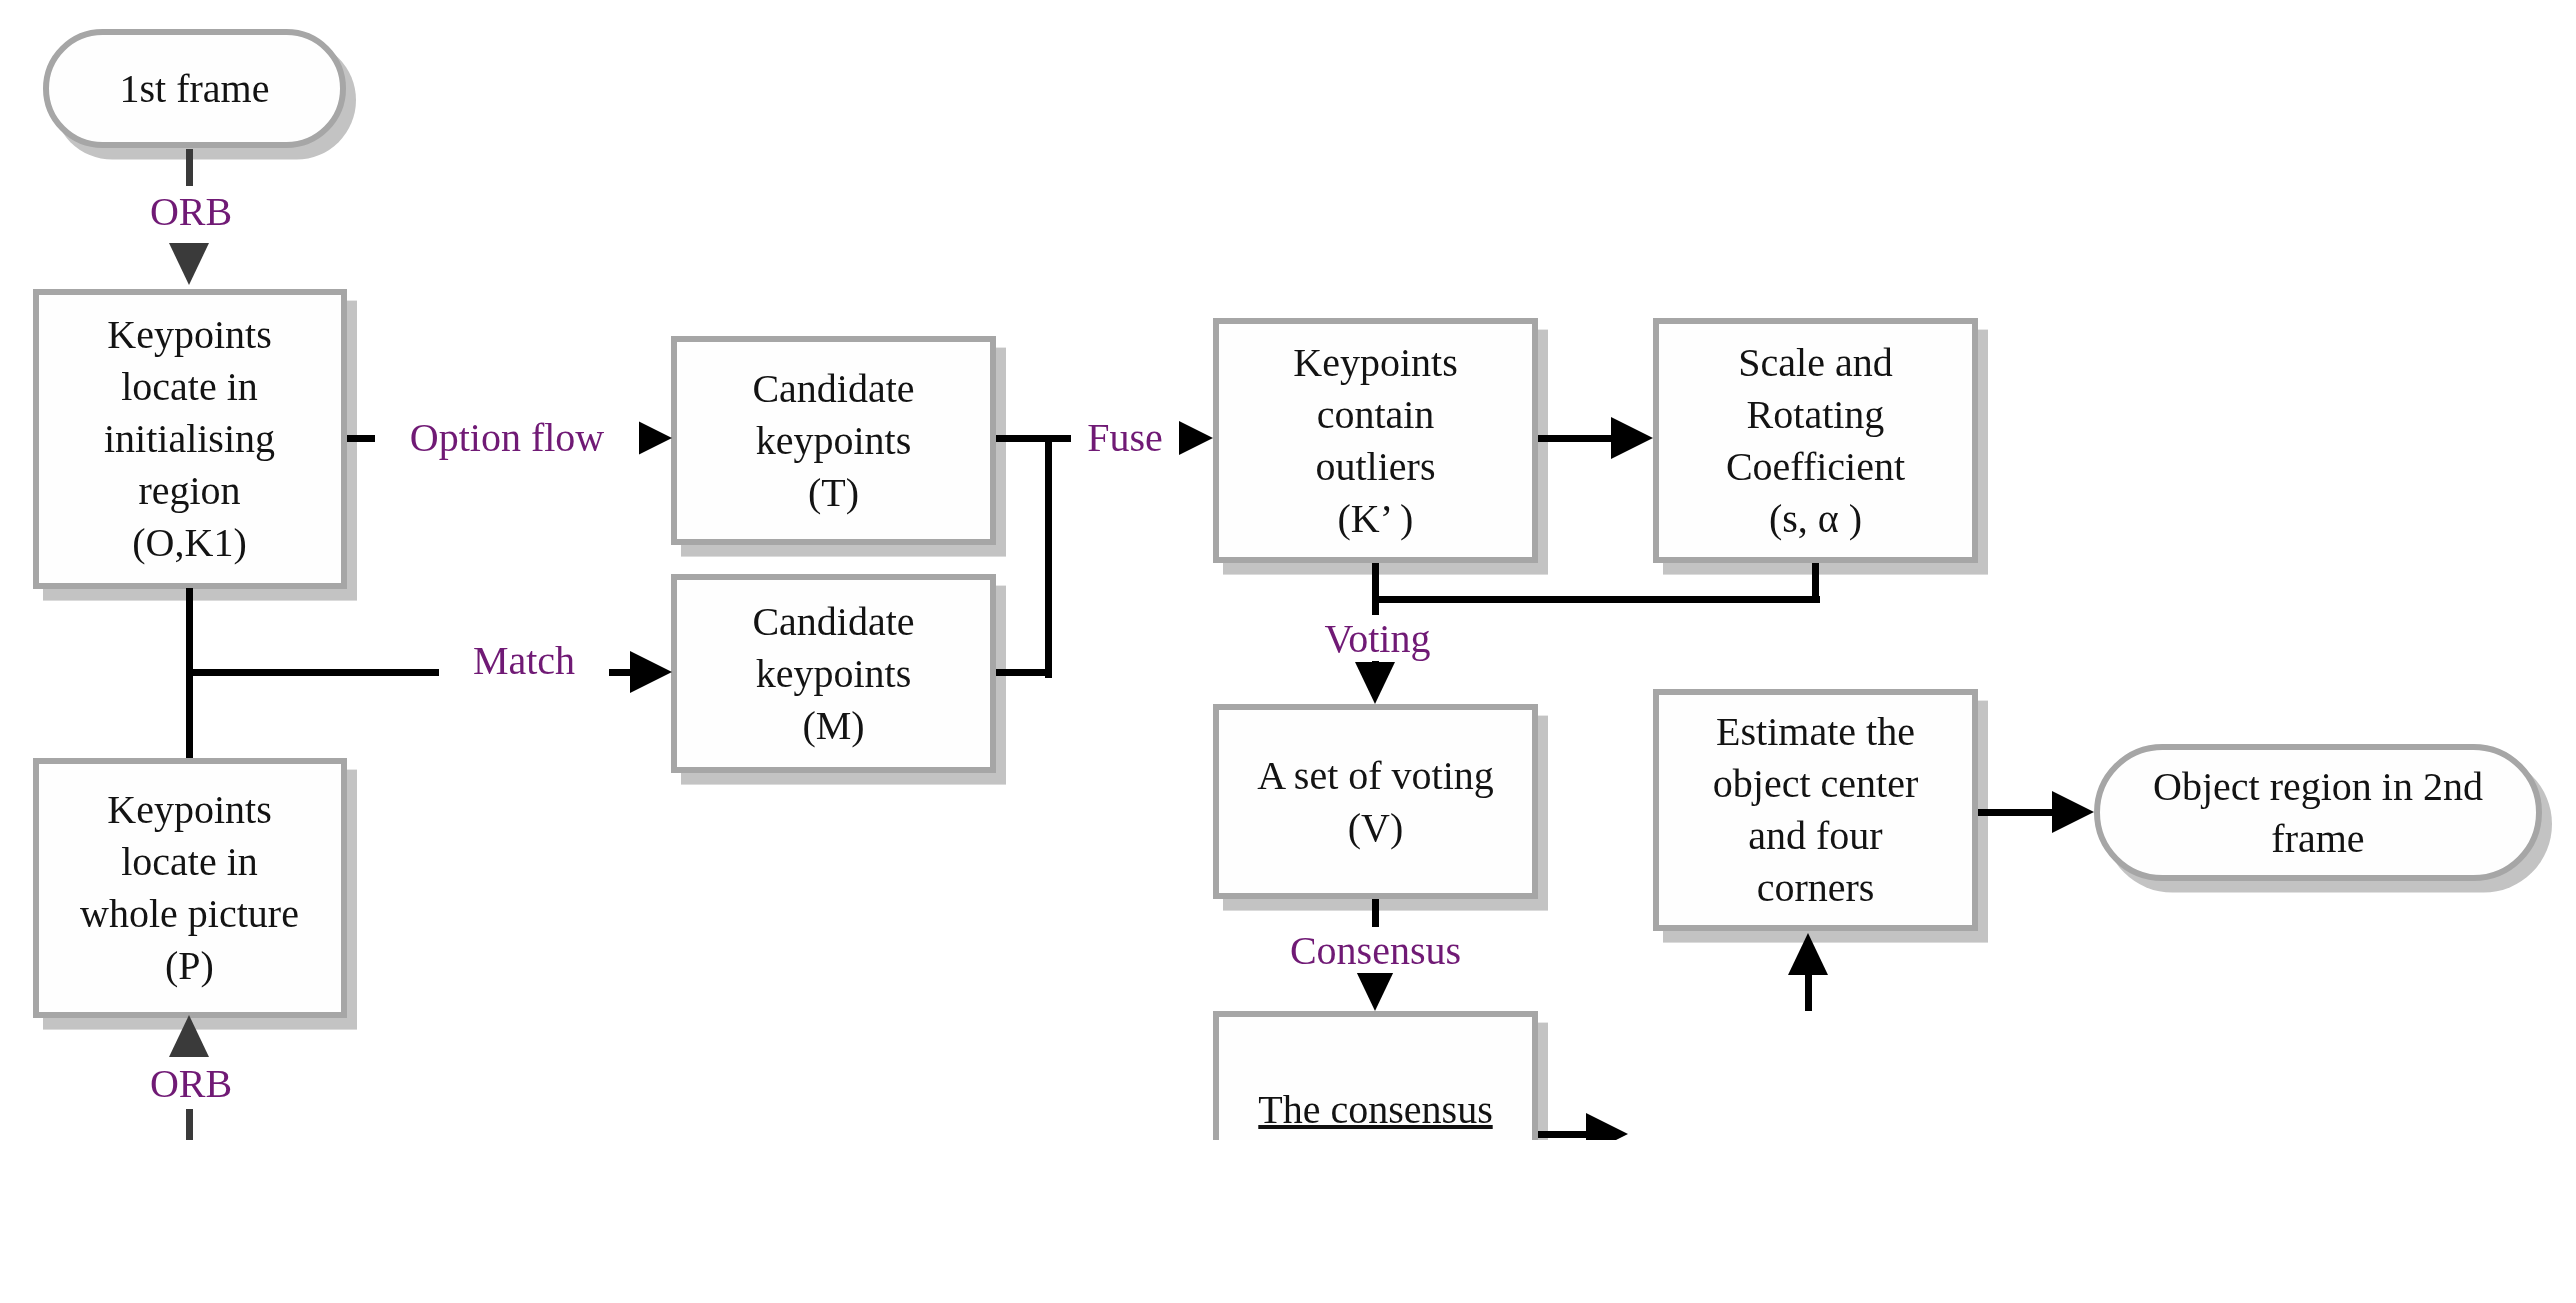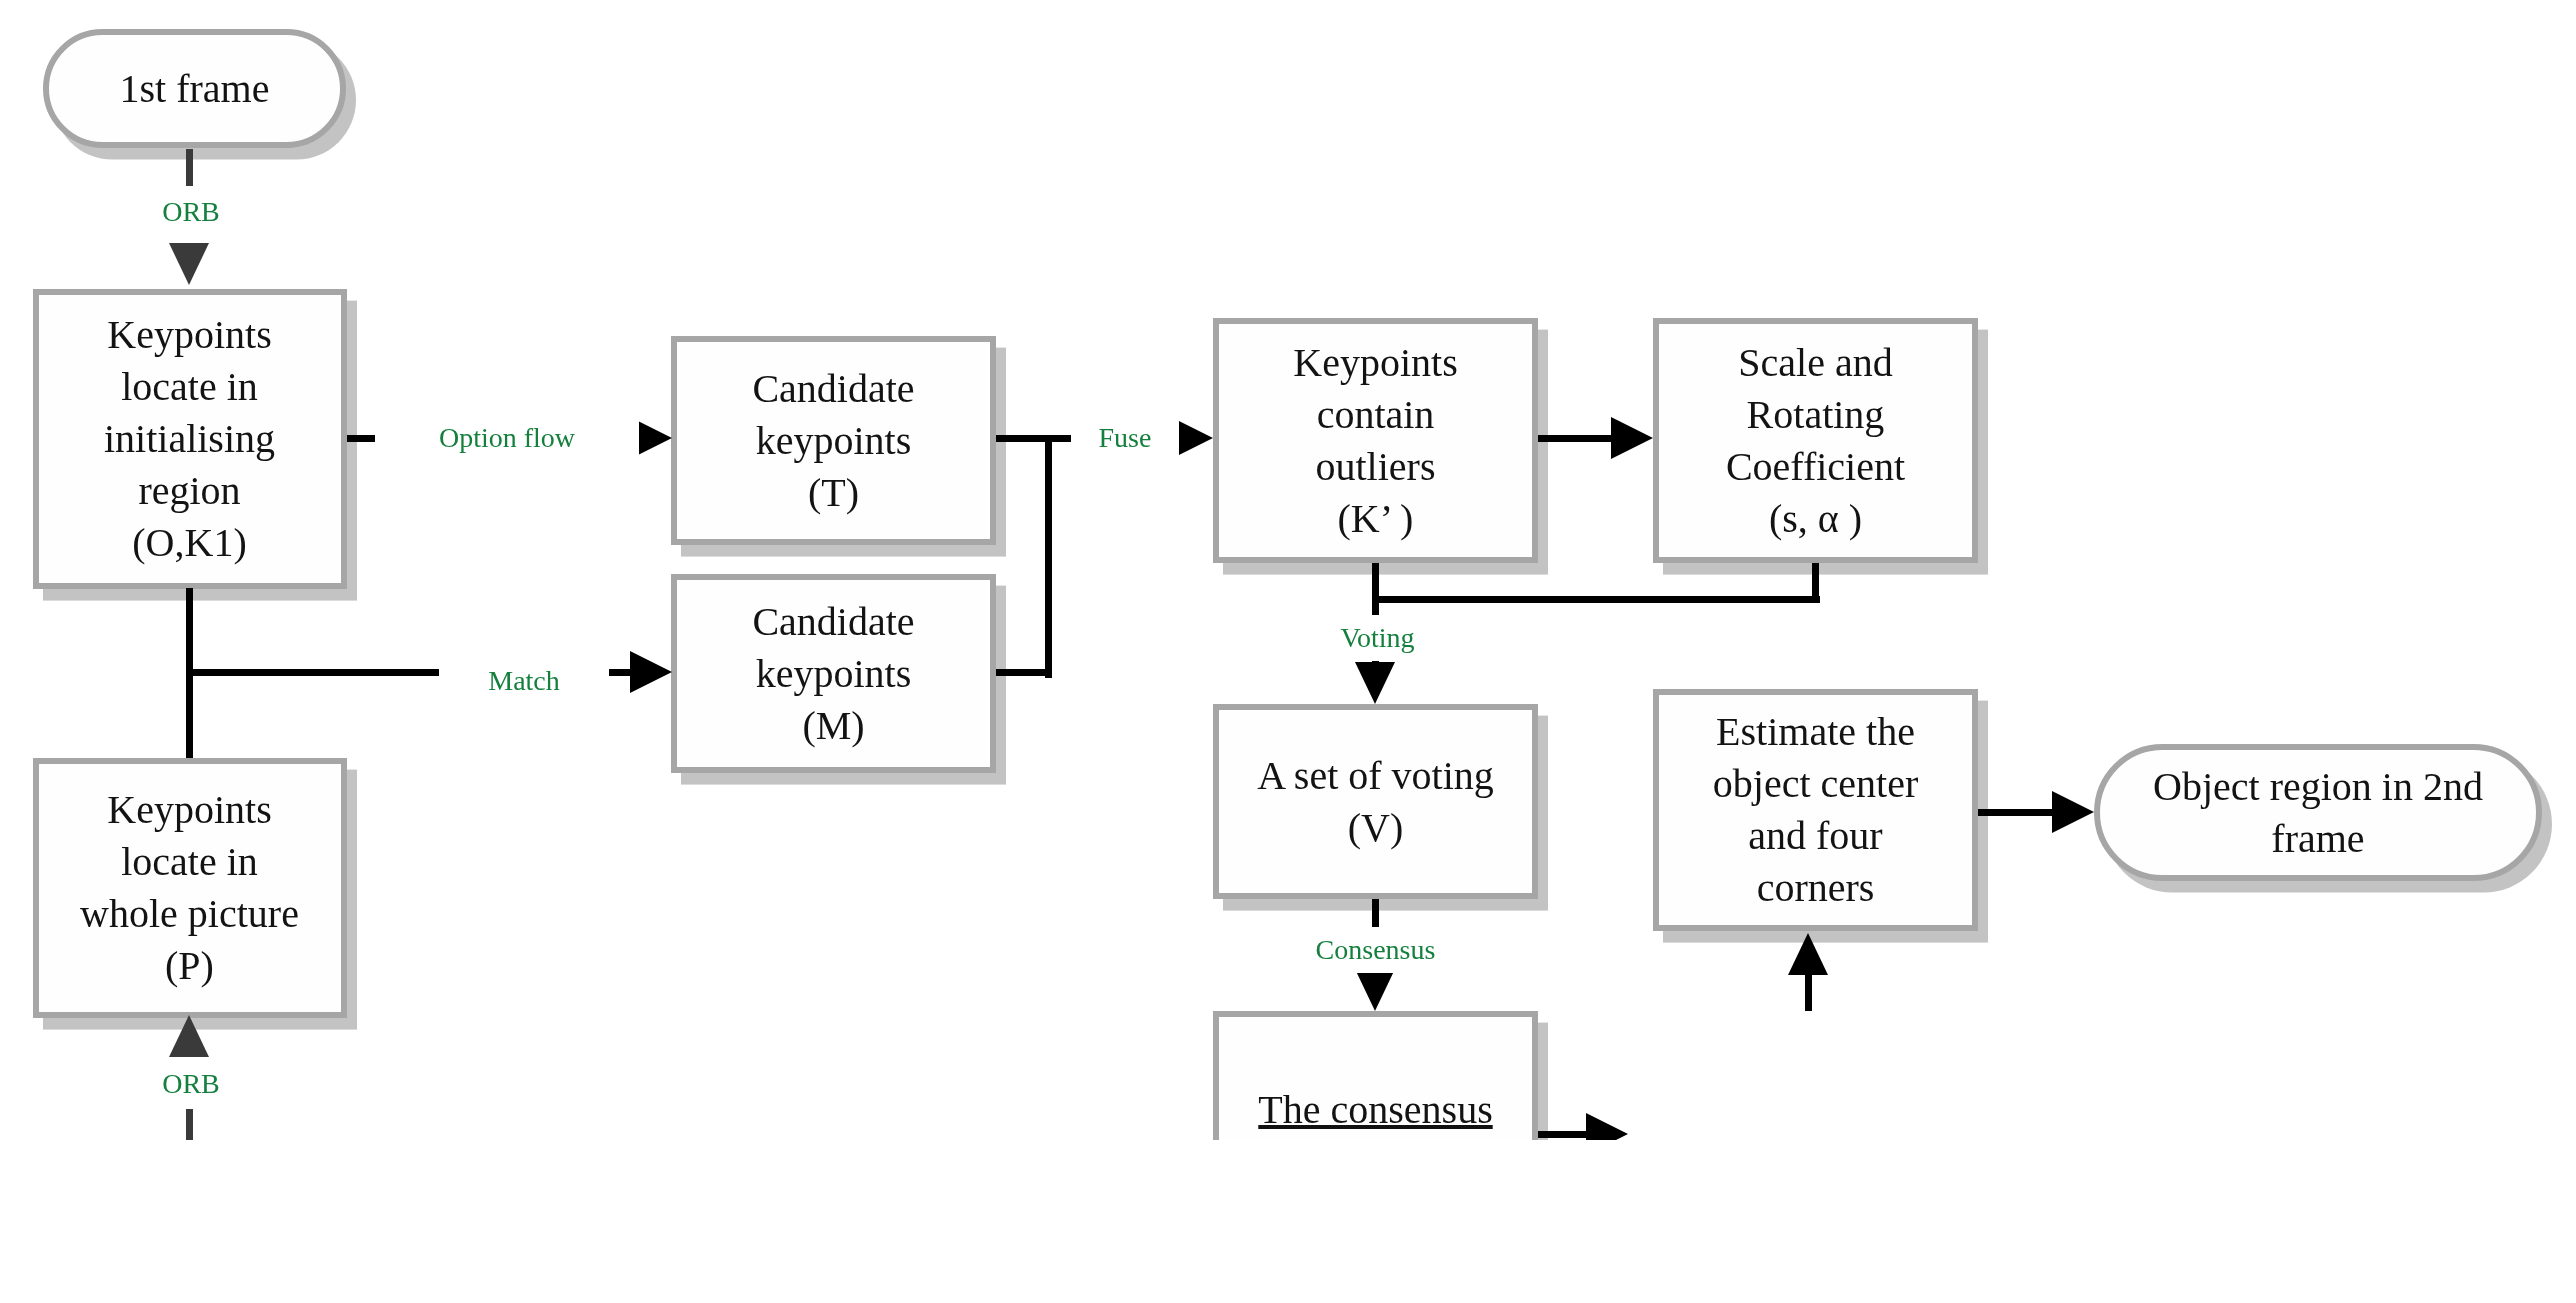--- a/index.html
+++ b/index.html
@@ -26,22 +26,22 @@
   .stadium { border-radius: 721px; }
   .node-label {
     white-space: pre-line;
     font-size: 40px;
     line-height: 1.3;
     color: #131313;
   }
   .edge-label {
     position: absolute;
     background: #ffffff;
-    font-size: 28px;
-    color: #15803d;
+    font-size: 40px;
+    color: #701a75;
     display: flex;
     align-items: center;
     justify-content: center;
     text-align: center;
     z-index: 3;
   }
   .line { position: absolute; background: #000000; z-index: 1; }
   .line.gray { background: #3a3a3a; }
   .arrow { position: absolute; width: 0; height: 0; z-index: 2; }
   .arrow.right {
@@ -143,21 +143,21 @@
   <div class="edge-label" style="left:119px; top:186px; width:144px; height:51px;">ORB</div>
   <div class="arrow down gray" style="left:169px; top:243px;"></div>
 
   <div class="line" style="left:347px; top:435px; width:283px; height:7.2px;"></div>
   <div class="edge-label" style="left:375px; top:413px; width:264px; height:49px;">Option flow</div>
   <div class="arrow right" style="left:630px; top:417px;"></div>
 
   <div class="line" style="left:186px; top:588px; width:7.2px; height:170px;"></div>
 
   <div class="line" style="left:186px; top:669px; width:444px; height:7.2px;"></div>
-  <div class="edge-label" style="left:439px; top:656px; width:170px; height:49px;">Match</div>
+  <div class="edge-label" style="left:439px; top:636px; width:170px; height:49px;">Match</div>
   <div class="arrow right" style="left:630px; top:651px;"></div>
 
   <div class="line" style="left:996px; top:669px; width:56px; height:7.2px;"></div>
   <div class="line" style="left:1045px; top:435px; width:7.2px; height:243px;"></div>
   <div class="line" style="left:996px; top:435px; width:175px; height:7.2px;"></div>
   <div class="edge-label" style="left:1071px; top:413px; width:108px; height:49px;">Fuse</div>
   <div class="arrow right" style="left:1171px; top:417px;"></div>
 
   <div class="line" style="left:1538px; top:435px; width:74px; height:7.2px;"></div>
   <div class="arrow right" style="left:1611px; top:417px;"></div>

